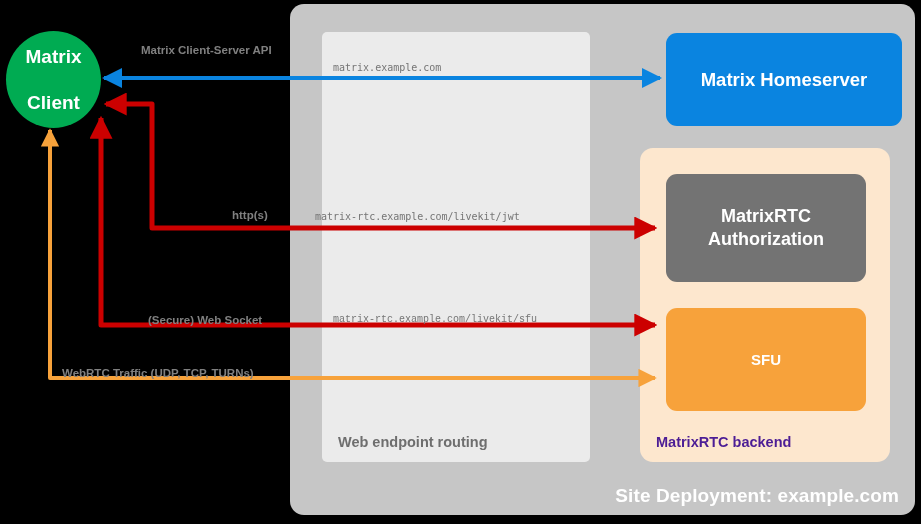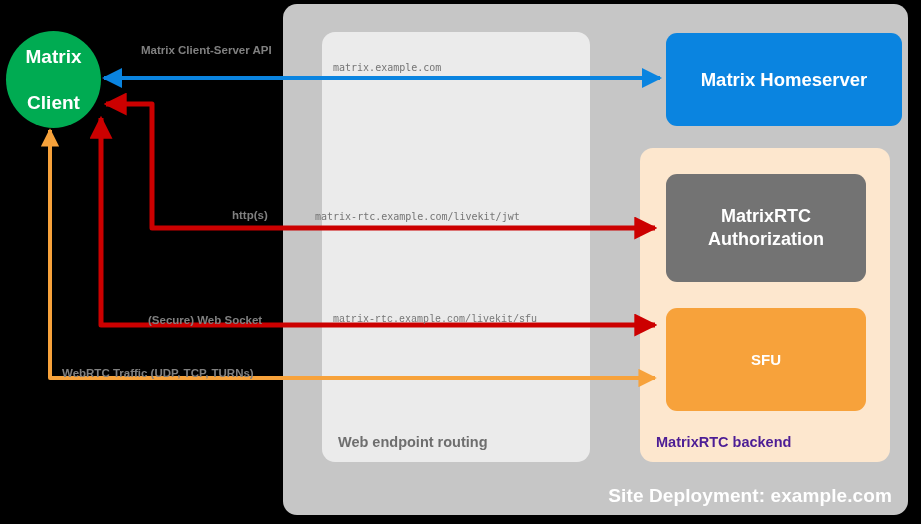--- a/index.html
+++ b/index.html
@@ -15,21 +15,21 @@
     position: relative;
     width: 921px;
     height: 524px;
     background: #000000;
     overflow: hidden;
   }
 
   
   .panel-site {
     position: absolute;
-    left: 283px;
+    left: 290px;
     top: 4px;
     width: 625px;
     height: 511px;
     background: #c6c6c6;
     border-radius: 14px;
   }
   .panel-site-label {
     position: absolute;
     right: 16px;
     bottom: 8px;
@@ -40,21 +40,21 @@
     white-space: nowrap;
   }
 
   .panel-web {
     position: absolute;
     left: 322px;
     top: 32px;
     width: 268px;
     height: 430px;
     background: rgba(243, 243, 243, 0.82);
-    border-radius: 13px;
+    border-radius: 5px;
   }
   .panel-web-label {
     position: absolute;
     left: 16px;
     bottom: 12px;
     color: #6e6e6e;
     font-size: 14.5px;
     font-weight: bold;
     white-space: nowrap;
   }

